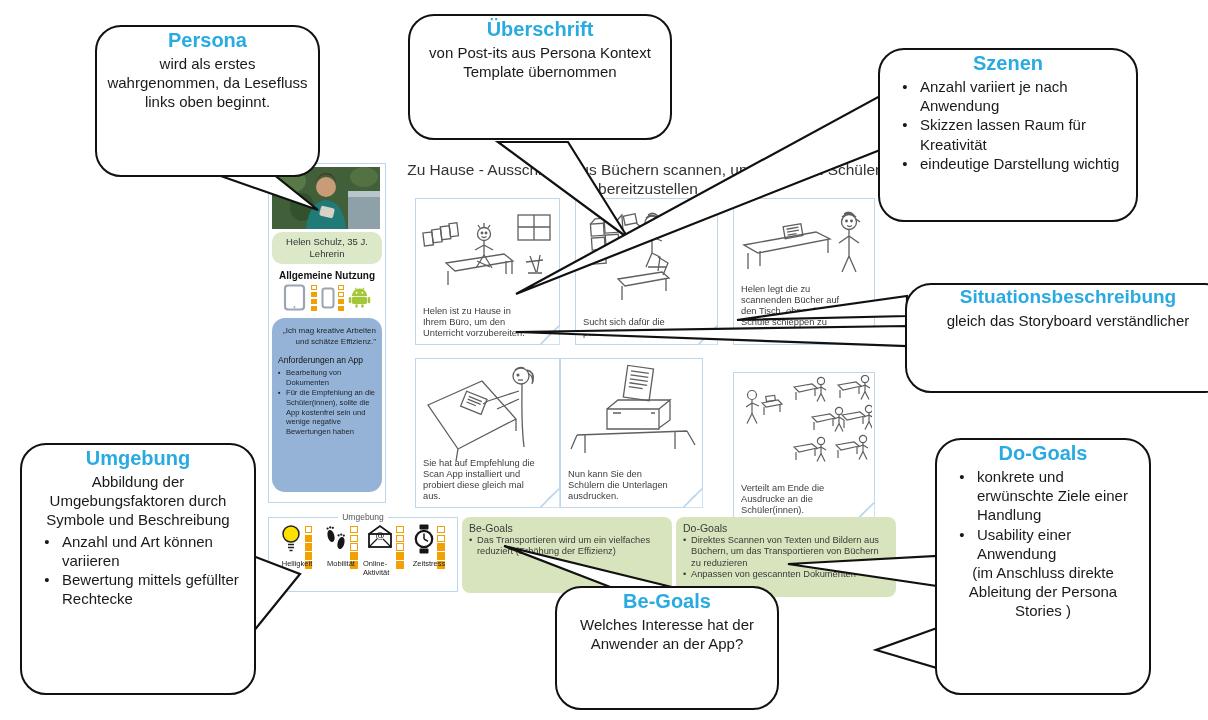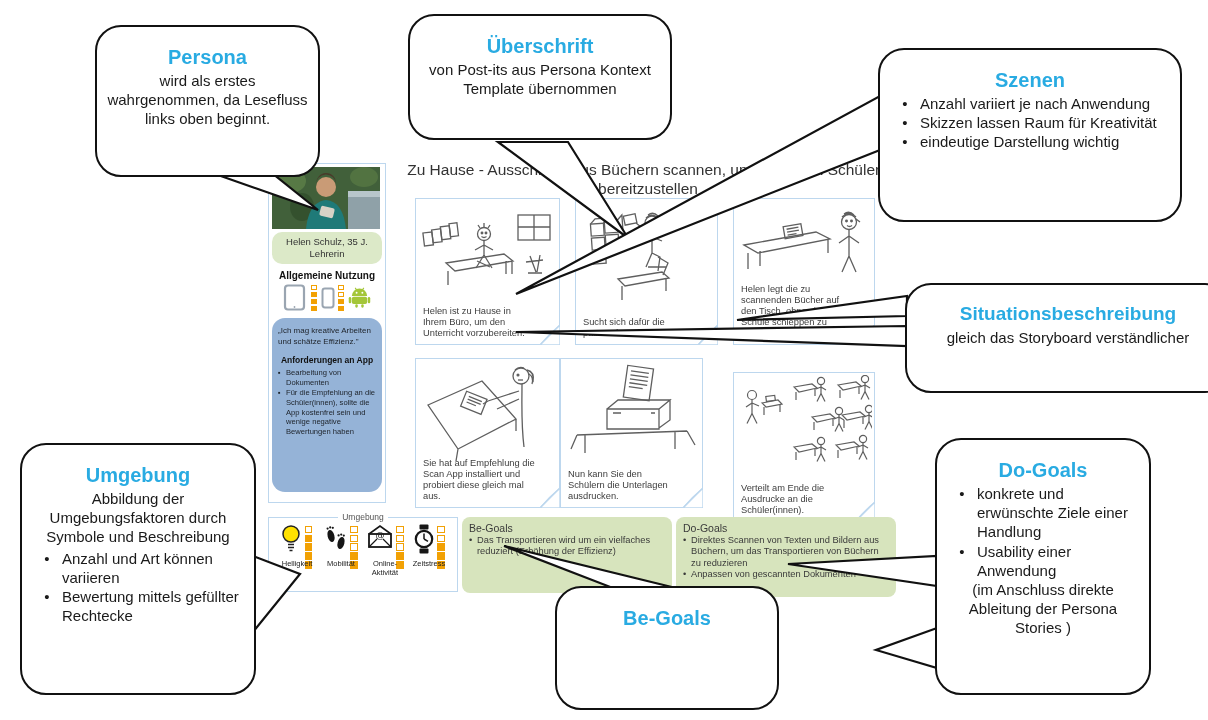--- a/index.html
+++ b/index.html
@@ -1,21 +1,21 @@
 <!DOCTYPE html>
 <html><head>
 <meta charset="utf-8">
 <style>
   html,body{margin:0;padding:0;background:#fff;}
   .canvas{position:relative;width:1208px;height:720px;background:#fff;overflow:hidden;
           font-family:"Liberation Sans",sans-serif;color:#1a1a1a;}
 
   
   .bubble{position:absolute;background:#fff;border:2.6px solid #111;border-radius:26px;
-          padding:18px 10px;text-align:center;z-index:10;box-sizing:border-box;}
+          padding:1px 10px;text-align:center;z-index:10;box-sizing:border-box;}
   .btitle{color:#29ABE2;font-size:20px;font-weight:bold;line-height:1.2;margin-bottom:2px;}
   .bbody{font-size:15px;line-height:1.28;color:#1a1a1a;}
   .bubble ul{list-style:none;margin:2px 0 0 0;padding:0;text-align:left;}
   .bubble li{display:flex;font-size:15px;line-height:1.28;}
   .bubble li .m{width:30px;flex:0 0 30px;text-align:center;}
   .bnote{font-size:15px;line-height:1.28;}
 
   
   svg.tails{position:absolute;left:0;top:0;z-index:6;pointer-events:none;}
   svg.tails polygon{fill:#fff;stroke:#111;stroke-width:2.2;}
@@ -36,38 +36,38 @@
   .photo{display:block;}
   .name-label{margin-top:3px;background:#DCE9C8;border-radius:10px;padding:4px 2px;
               text-align:center;font-size:9.5px;line-height:1.25;color:#333;}
   .usage-h{margin-top:6px;text-align:center;font-size:10px;font-weight:bold;color:#111;}
   .usage-icons{margin-top:3px;display:flex;justify-content:center;align-items:center;gap:3px;}
   .dotcol{display:flex;flex-direction:column;}
   .udot{width:3.5px;height:3.5px;background:#F2A104;margin:0.8px;border:0.6px solid #F2A104;}
   .udot.e{background:#fff;}
   .blue-box{margin-top:6px;background:#95B3D7;border-radius:13px;padding:8px 6px;height:158px;
             box-sizing:content-box;}
-  .quote{font-size:8px;text-align:left;color:#20262e;line-height:1.3;}
-  .req-h{margin-top:8px;font-size:8.5px;font-weight:bold;color:#111;line-height:1.2;text-align:center;}
+  .quote{font-size:8px;text-align:right;color:#20262e;line-height:1.3;}
+  .req-h{margin-top:8px;font-size:8.5px;font-weight:normal;color:#111;line-height:1.2;}
   .blue-box ul{list-style:none;margin:3px 0 0 0;padding:0;}
   .blue-box li{display:flex;font-size:7.6px;line-height:1.3;color:#20262e;}
   .blue-box li .m{width:8px;flex:0 0 8px;}
 
   
   fieldset.umg{position:absolute;left:268px;top:512px;width:190px;height:80px;
                border:1.6px solid #BDD7EE;margin:0;padding:2px 4px 0 4px;box-sizing:border-box;
                background:#fff;z-index:1;}
   fieldset.umg legend{font-size:8.5px;color:#555;padding:0 4px;margin:0 auto;text-align:center;}
   .factors{display:flex;justify-content:space-between;align-items:flex-start;padding:0 2px;}
   .factor{display:flex;flex-direction:column;align-items:center;width:44px;}
   .ficon{display:flex;align-items:flex-start;gap:2px;height:34px;}
   .rcol{display:flex;flex-direction:column;margin-top:1px;}
   .rsq{width:5.5px;height:5.5px;border:1px solid #F2A104;background:#fff;margin:0.7px;}
   .rsq.filled{background:#F2A104;}
-  .flabel{font-size:7.5px;color:#222;text-align:center;line-height:1.15;margin-top:2px;}
+  .flabel{font-size:7.5px;color:#222;text-align:left;line-height:1.15;margin-top:2px;}
 
   
   .goalbox{position:absolute;background:#D7E4BD;border-radius:8px;padding:5px 7px;
            box-sizing:border-box;z-index:1;}
   .gh{font-size:10.5px;color:#3a3a3a;margin-bottom:1px;}
   .goalbox ul{list-style:none;margin:0;padding:0;}
   .goalbox li{display:flex;font-size:9.3px;line-height:1.22;color:#3a3a3a;}
   .goalbox li .gm{width:8px;flex:0 0 8px;}
 </style>
 </head>
@@ -414,21 +414,21 @@
   <div class="bubble" style="left:95px;top:25px;width:225px;height:152px;">
     <div class="btitle">Persona</div>
     <div class="bbody">wird als erstes wahrgenommen, da Lesefluss links oben beginnt.</div>
   </div>
 
   <div class="bubble" style="left:408px;top:14px;width:264px;height:126px;">
     <div class="btitle">Überschrift</div>
     <div class="bbody">von Post-its aus Persona Kontext Template übernommen</div>
   </div>
 
-  <div class="bubble" style="left:878px;top:48px;width:304px;height:174px;">
+  <div class="bubble" style="left:878px;top:48px;width:260px;height:174px;">
     <div class="btitle">Szenen</div>
     <ul>
       <li>
           <span class="m">•</span>
           <span>Anzahl variiert je nach Anwendung</span>
         </li>
       <li>
           <span class="m">•</span>
           <span>Skizzen lassen Raum für Kreativität</span>
         </li>
@@ -454,20 +454,21 @@
         </li>
       <li>
           <span class="m">•</span>
           <span>Bewertung mittels gefüllter Rechtecke</span>
         </li>
     </ul>
   </div>
 
   <div class="bubble" style="left:555px;top:586px;width:224px;height:124px;">
     <div class="btitle">Be-Goals</div>
+    <div class="bbody">Welches Interesse hat der Anwender an der App?</div>
   </div>
 
   <div class="bubble" style="left:935px;top:438px;width:216px;height:257px;">
     <div class="btitle">Do-Goals</div>
     <ul>
       <li>
           <span class="m">•</span>
           <span>konkrete und erwünschte Ziele einer Handlung</span>
         </li>
       <li>

